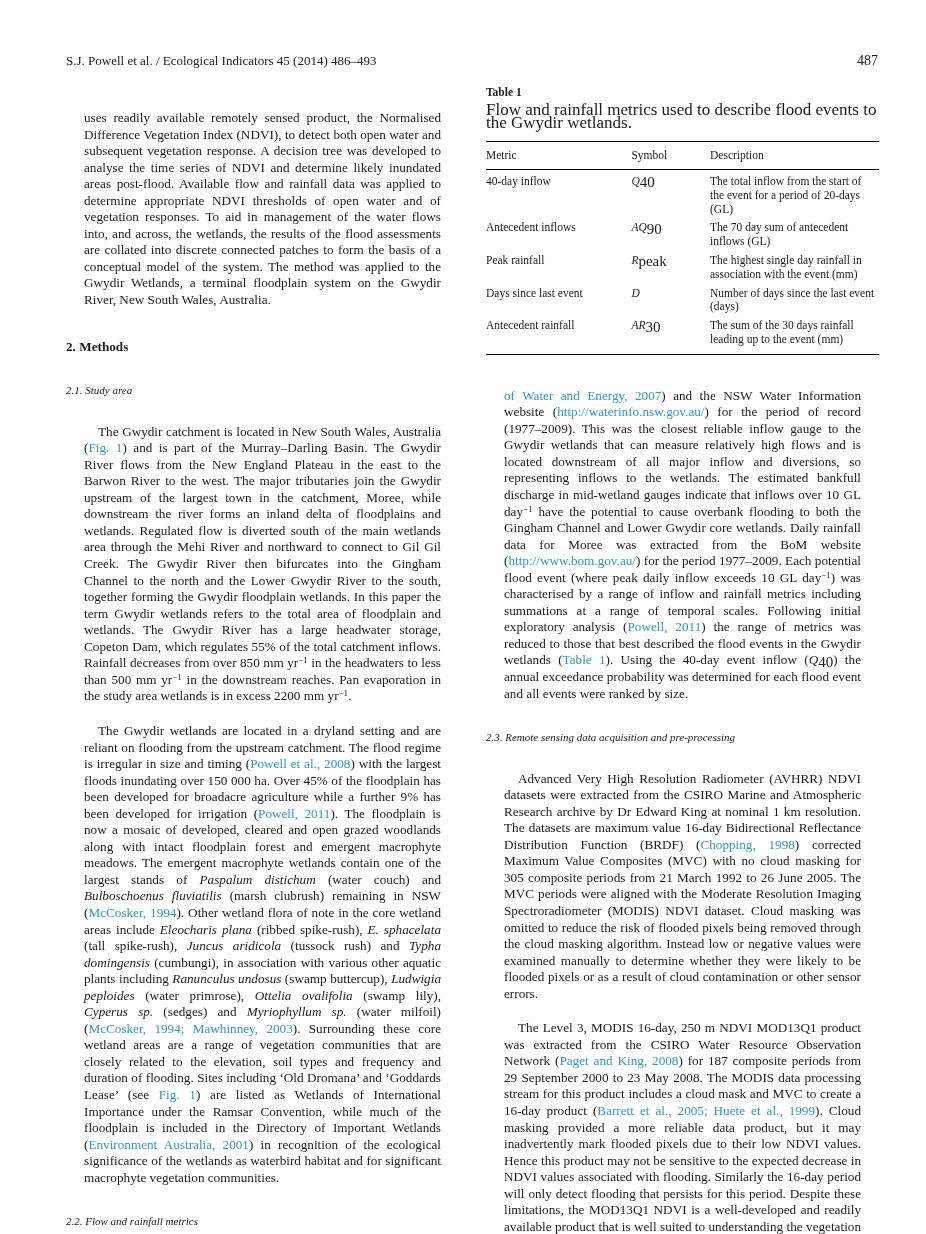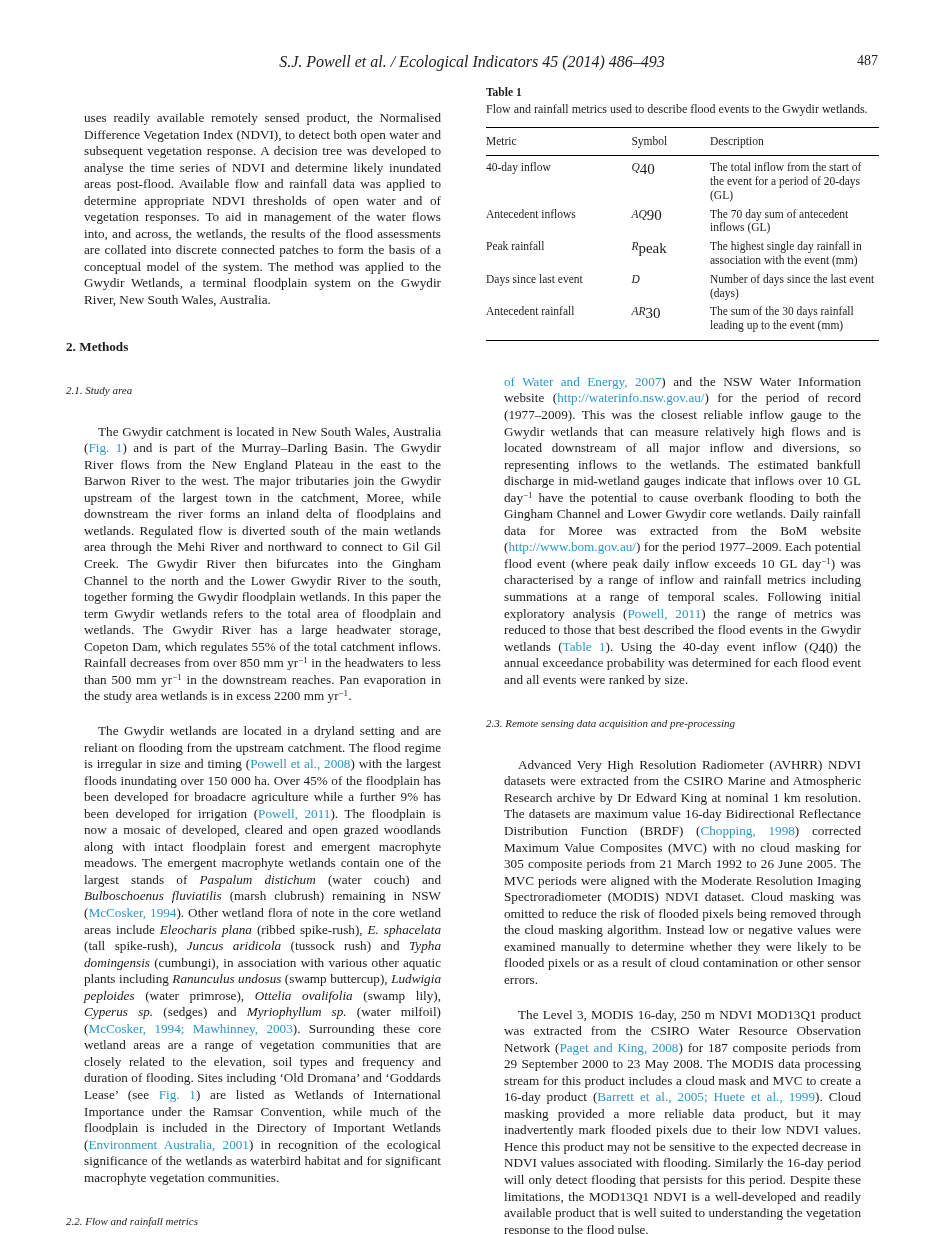--- a/index.html
+++ b/index.html
@@ -4,41 +4,41 @@
 <style>
   :root { --link:#2e96c8; --text:#1b1b1b; }
   * { box-sizing: border-box; }
   html,body { margin:0; padding:0; }
   body {
     width:926px; height:1234px; background:#ffffff; position:relative;
     font-family:"Liberation Serif","DejaVu Serif",serif;
     color:var(--text); overflow:hidden;
   }
   .runhead {
-    position:absolute; top:53px; left:66px; width:812px; text-align:center;
-    font-style:italic; font-size:16px; color:#222;
+    position:absolute; top:53px; left:66px; width:812px; text-align:left;
+    font-size:13px; color:#222;
   }
   .pagenum {
     position:absolute; top:53px; right:48px; font-size:14px; font-style:normal; color:#222;
   }
   .col { position:absolute; width:393px; font-size:13.2px; line-height:16.55px;
          text-align:justify; hyphens:auto; -webkit-hyphens:auto; }
   .col-left  { left:66px;  top:92px; }
   .col-right { left:486px; top:84px; }
   p.para { margin:18px; }
   p.indent { text-indent:14px; }
   h2.sec { font-size:13.2px; font-weight:bold; margin:30px 0 26px 0; text-align:left; }
   h3.subsec { font-size:11px; font-weight:normal; font-style:italic; margin:27px 0 25px 0; text-align:left; }
   a.l, .l { color:var(--link); text-decoration:none; cursor:pointer; }
   .i { font-style:italic; }
   .sup { font-size:9px; position:relative; top:-4px; line-height:0; }
   .sub { font-size:15px; position:relative; top:2.5px; line-height:0; }
   
   .tbl-label { font-size:11.5px; font-weight:bold; margin:0 0 2px 0; text-align:left; }
-  .tbl-caption { font-size:12px; line-height:13.8px; margin:0 0 11px 0; text-align:left; }
+  .tbl-caption { font-size:17px; line-height:13.8px; margin:0 0 11px 0; text-align:left; }
   table.t1 { width:100%; border-collapse:collapse; font-size:11.5px; line-height:13.8px;
              border-top:1.4px solid #000; border-bottom:1.4px solid #000; text-align:left; }
   table.t1 th { font-weight:normal; text-align:left; padding:7px 4px 6px 0; border-bottom:0.8px solid #000; }
   table.t1 td { vertical-align:top; padding:5px 4px 0 0; }
   table.t1 tr:last-child td { padding-bottom:7px; }
   .tbl-block { margin-bottom:33px; }
 </style>
 </head>
 <body>
 

